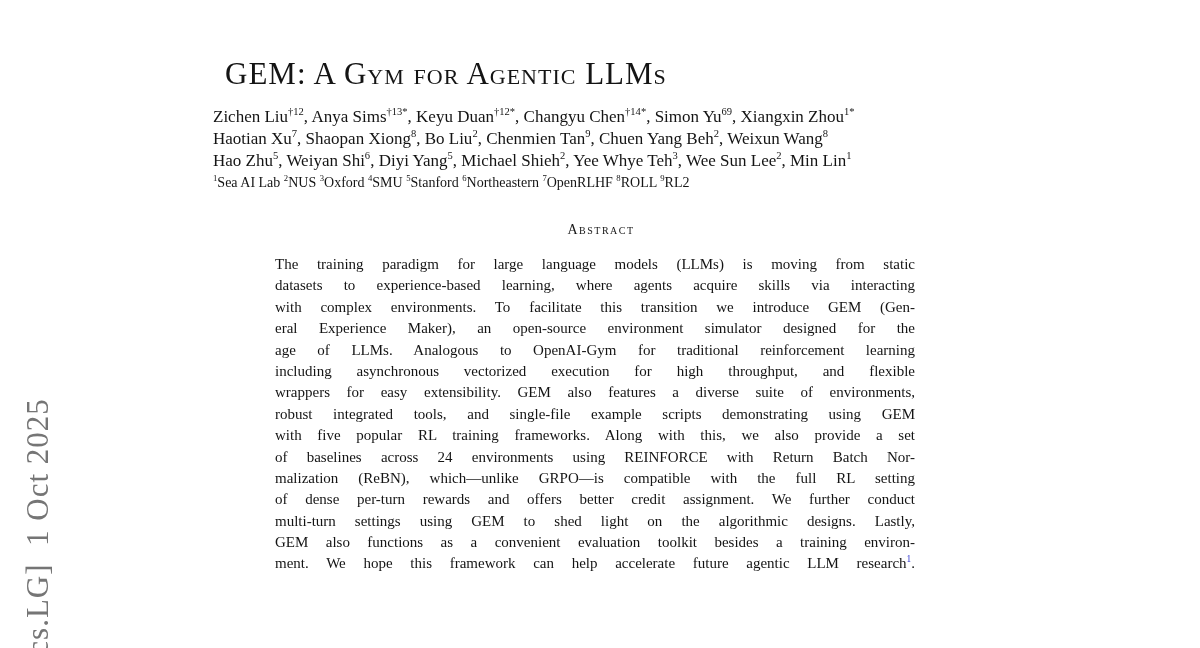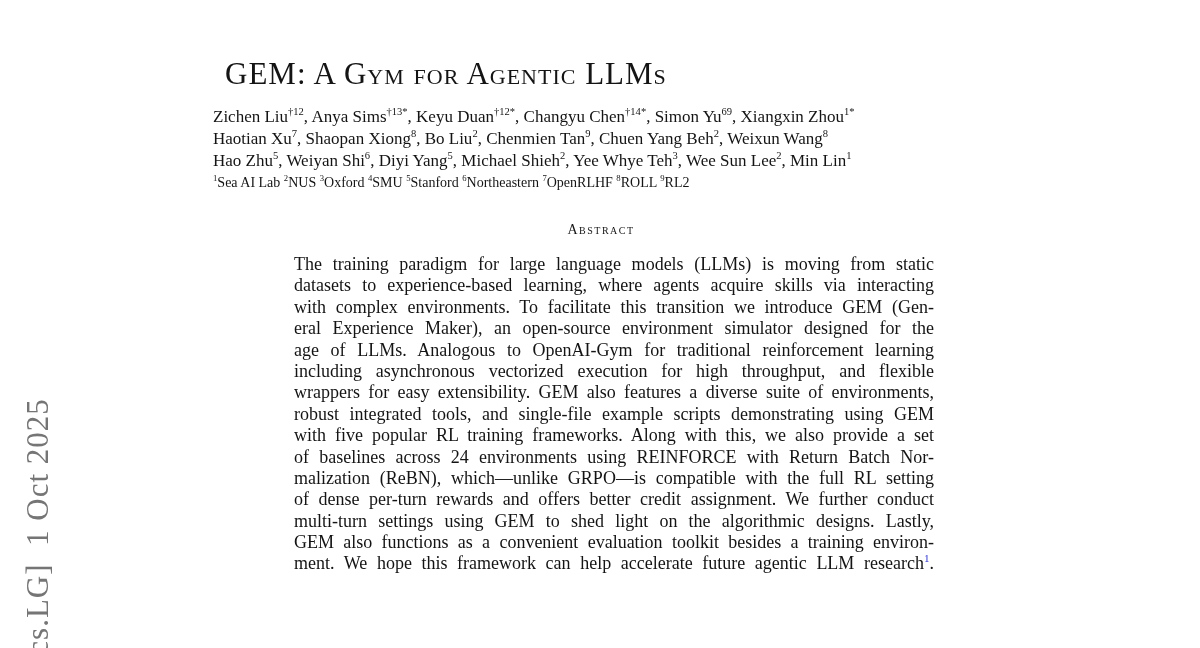--- a/index.html
+++ b/index.html
@@ -48,22 +48,22 @@
 
   .abstract-heading{
     position:absolute;left:281px;top:222px;width:640px;
     text-align:center;
     font-variant:small-caps;
     font-size:14px;
     letter-spacing:1.5px;
   }
 
   .abstract-body{
-    position:absolute;left:294px;top:254px;width:640px;
-    font-size:18px;
+    position:absolute;left:275px;top:254px;width:640px;
+    font-size:15px;
   }
   .abstract-line{
     text-align:justify;
     text-align-last:justify;
     line-height:21.4px;
     height:21.4px;
     overflow:hidden;
   }
 
   sup{font-size:62%;line-height:0;}

